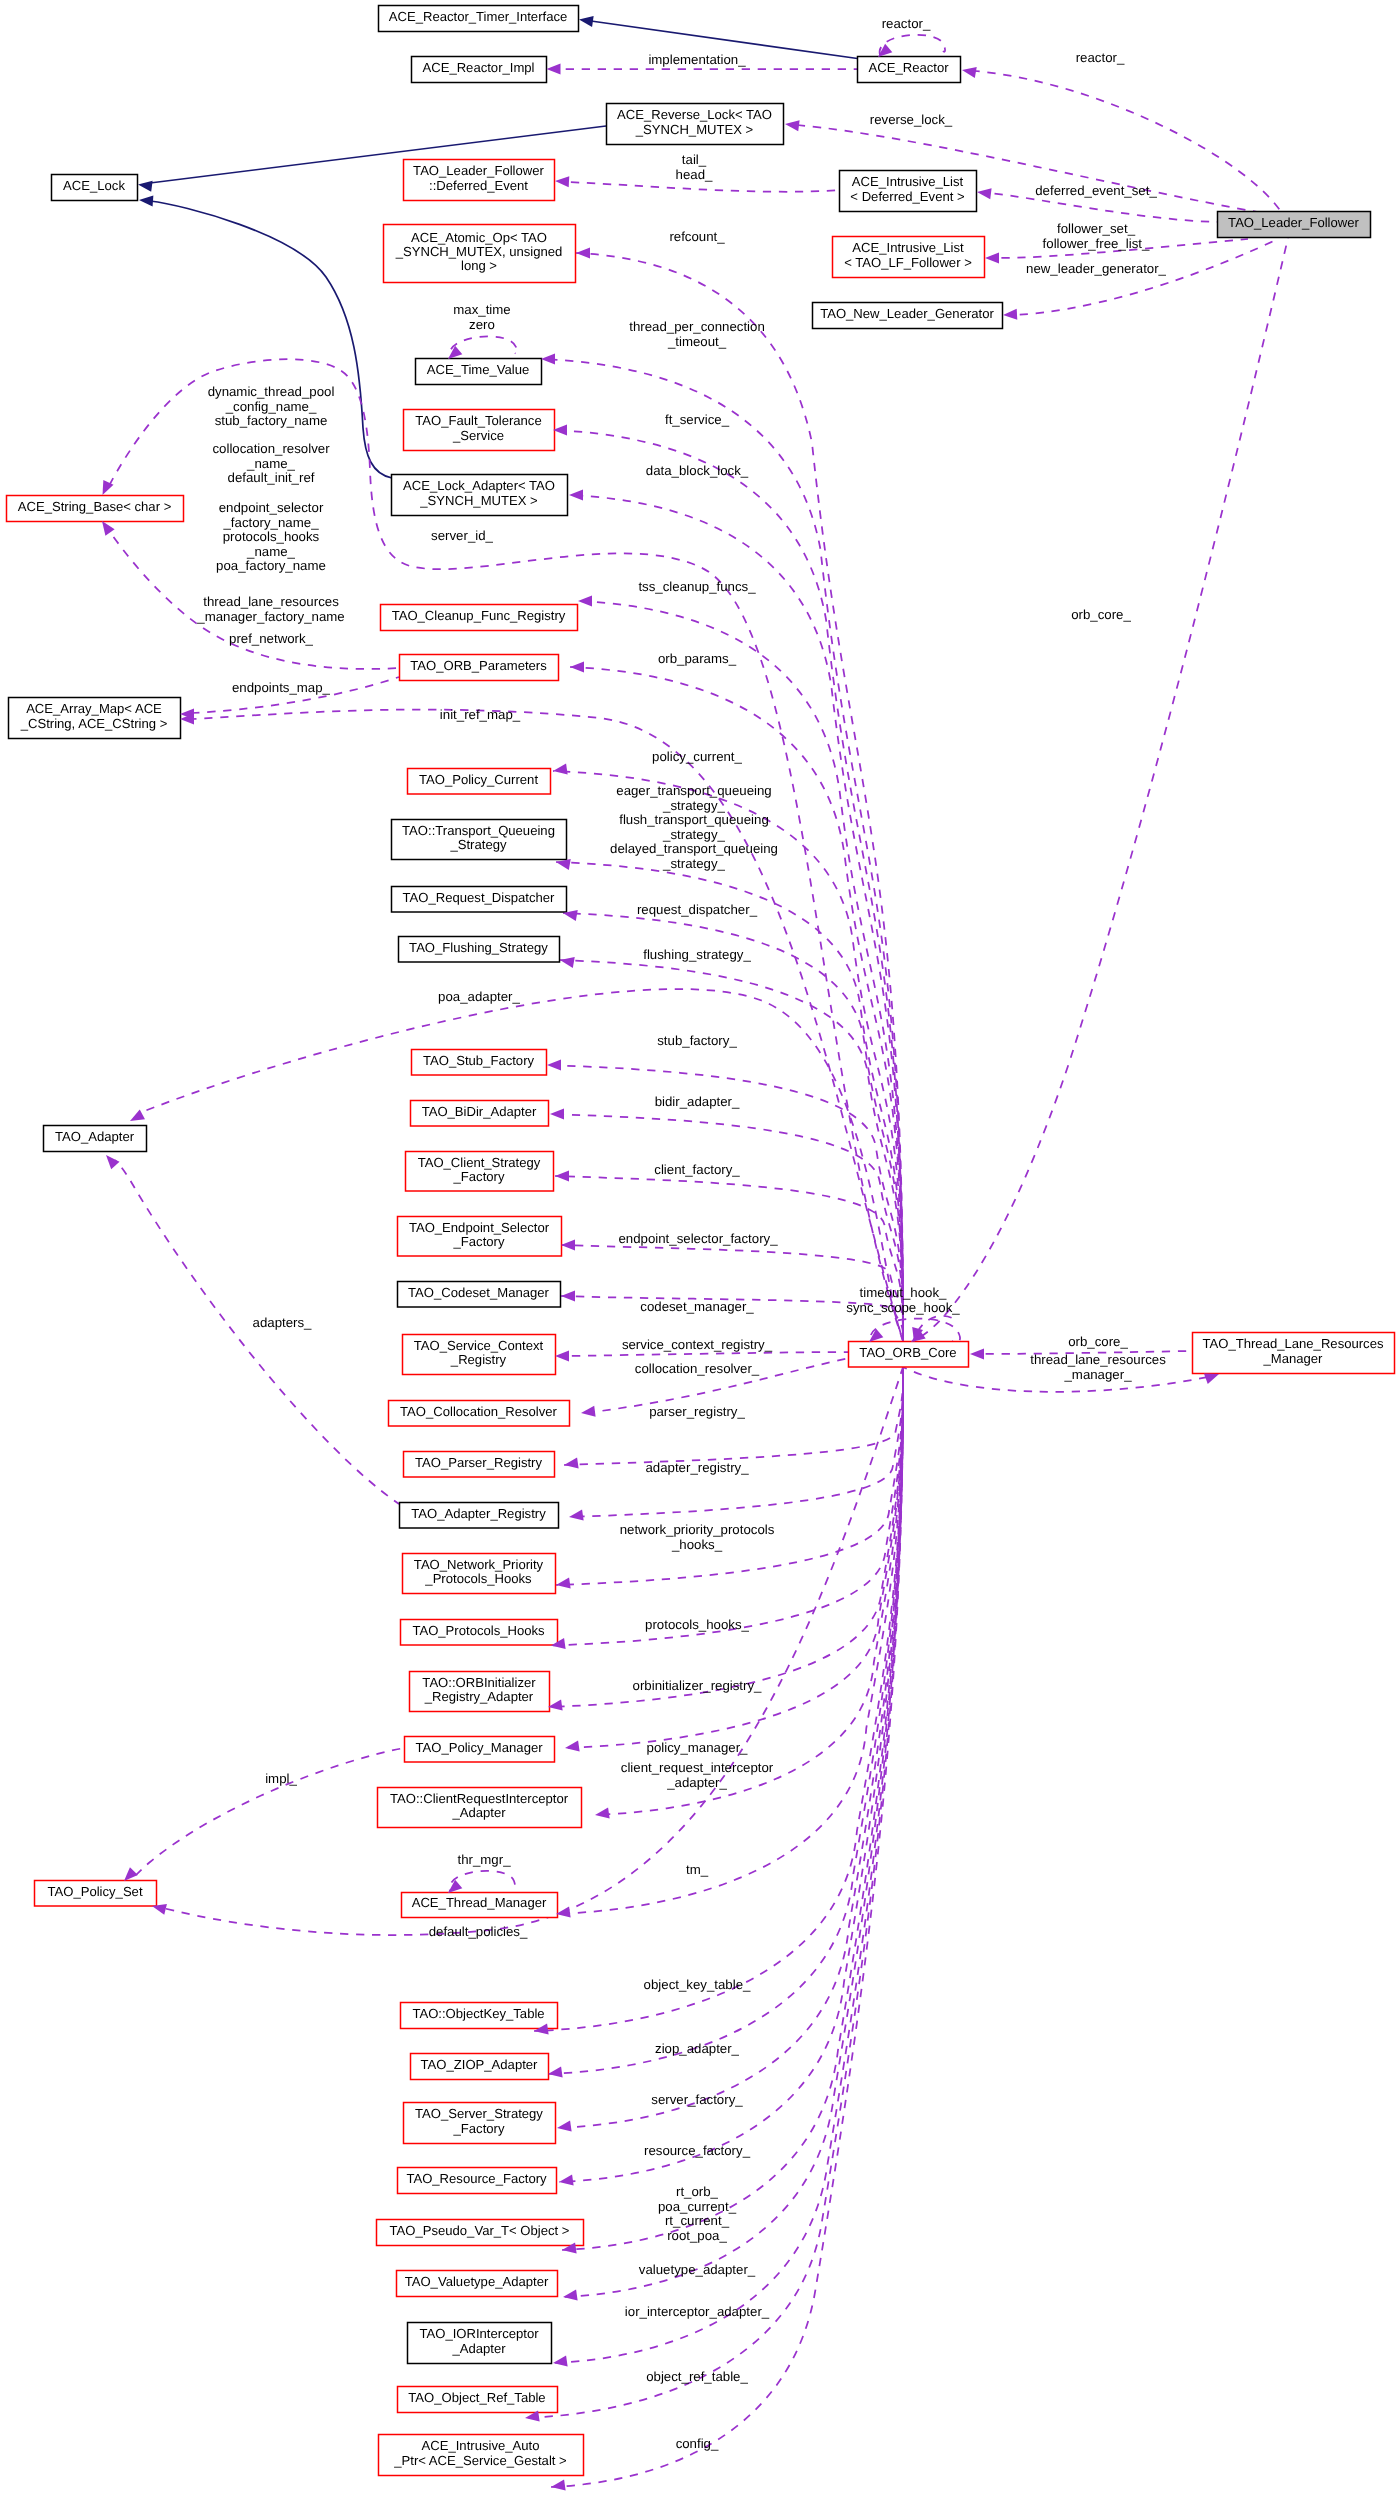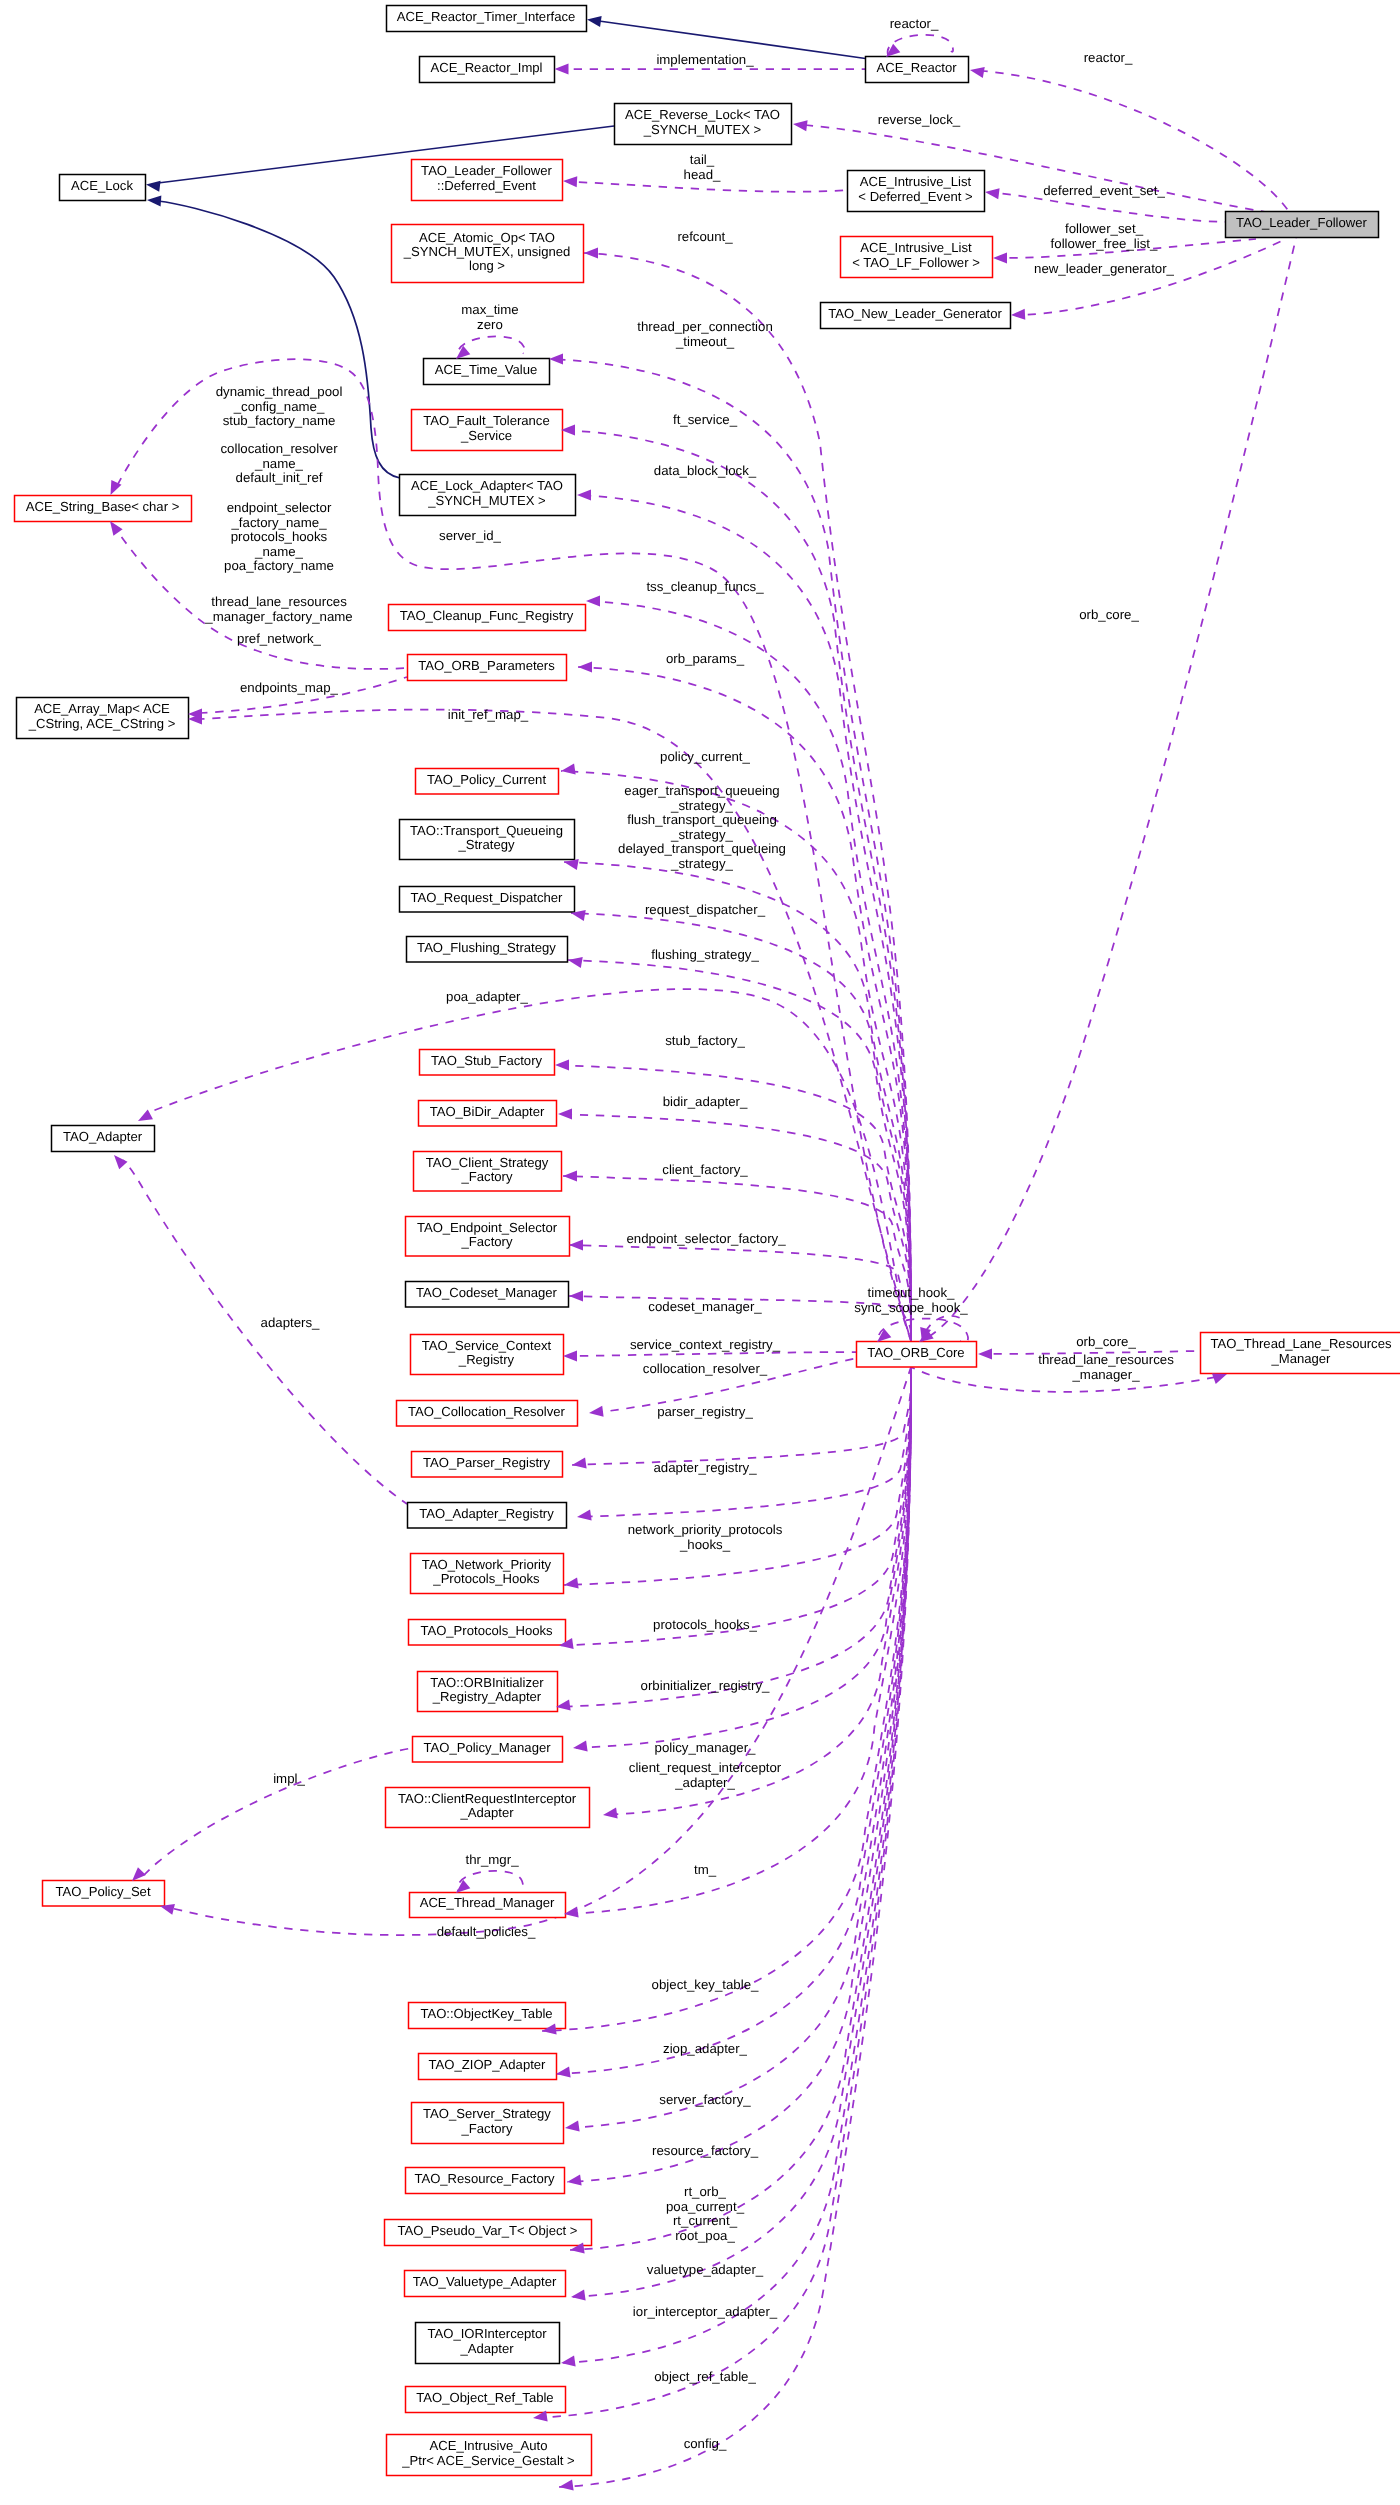--- a/index.html
+++ b/index.html
@@ -1,17 +1,17 @@
 <!DOCTYPE html>
 <html><head>
 <meta charset="utf-8">
 <style>
   html,body{margin:0;padding:0;background:#ffffff;-webkit-font-smoothing:antialiased;text-rendering:geometricPrecision;}
   body{width:1400px;height:2505px;overflow:hidden;font-family:"Liberation Sans",sans-serif;}
-  #graph{position:relative;width:1220px;height:2505px;margin-left:8px;}
+  #graph{position:relative;width:1220px;height:2505px;}
   svg{display:block;}
   .nodetext{font-family:"Liberation Sans",sans-serif;font-size:13.1px;fill:#000;text-anchor:middle;}
   .edgelabel{font-family:"Liberation Sans",sans-serif;font-size:13.25px;fill:#000;text-anchor:middle;}
   .inherit{fill:none;stroke:#191970;stroke-width:1.7;}
   .use{fill:none;stroke:#9a32cd;stroke-width:1.75;stroke-dasharray:8.3,7.7;}
 </style>
 </head>
 <body>
 
 <div id="graph">

